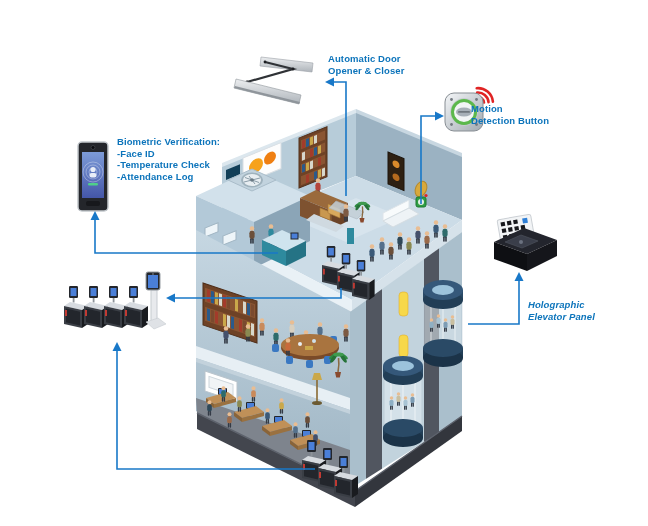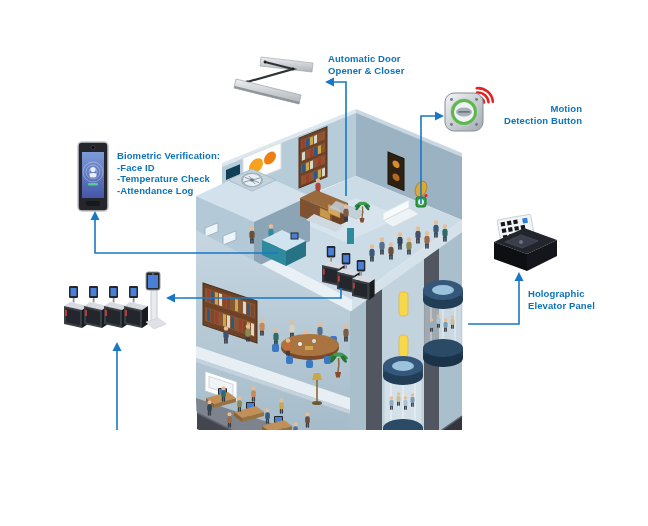--- a/index.html
+++ b/index.html
@@ -1,16 +1,16 @@
 <!DOCTYPE html>
 <html style="--label-blue: #0c74bb; --connector-blue: #1878c8; --signal-red: #e02424; --button-ring-green: #5cb84c; --screen-blue: #4a7fd8;"><head>
 <meta charset="utf-8">
 <style>
   html,body{margin:0;padding:0;background:#fff;}
-  .stage{position:relative;width:648px;height:430px;background:#ffffff;overflow:hidden;
+  .stage{position:relative;width:648px;height:526px;background:#ffffff;overflow:hidden;
          font-family:"Liberation Sans",sans-serif;}
   .stage svg{position:absolute;left:0;top:0;}
   .lbl{position:absolute;color:var(--label-blue,#0c74bb);font-weight:bold;font-size:9.5px;
        line-height:1.22;white-space:pre-line;letter-spacing:.1px;}
   .cline{fill:none;stroke:var(--connector-blue,#1878c8);stroke-width:1.6px;}
   .carrow{fill:var(--connector-blue,#1878c8);}
   .sigarc{fill:none;stroke:var(--signal-red,#e02424);stroke-width:2.6px;stroke-linecap:round;}
   .ringgreen{fill:#f2f5f6;stroke:var(--button-ring-green,#5cb84c);stroke-width:3px;}
   .screenblue{fill:var(--screen-blue,#4a7fd8);}
 </style>
@@ -488,22 +488,22 @@
     </g>
     <g>
       <path class="cline" d="M468,324 H519 V281"></path>
       <polygon class="carrow" points="519,272 514.5,281 523.5,281"></polygon>
     </g>
   </g>
 </svg>
 
 <div class="lbl" style="left:328px;top:53px;">Automatic Door
 Opener &amp; Closer</div>
-<div class="lbl" style="left:504px;top:103px;text-align:right;">Motion
+<div class="lbl" style="left:471px;top:103px;">Motion
 Detection Button</div>
-<div class="lbl" style="left:117px;top:150px;">Biometric Verification:
+<div class="lbl" style="left:117px;top:136px;">Biometric Verification:
 -Face ID
 -Temperature Check
 -Attendance Log</div>
-<div class="lbl" style="left:528px;top:288px;">Holographic
+<div class="lbl" style="left:528px;top:299px;font-style:italic;">Holographic
 Elevator Panel</div>
 
 </div>
 
 </body></html>

